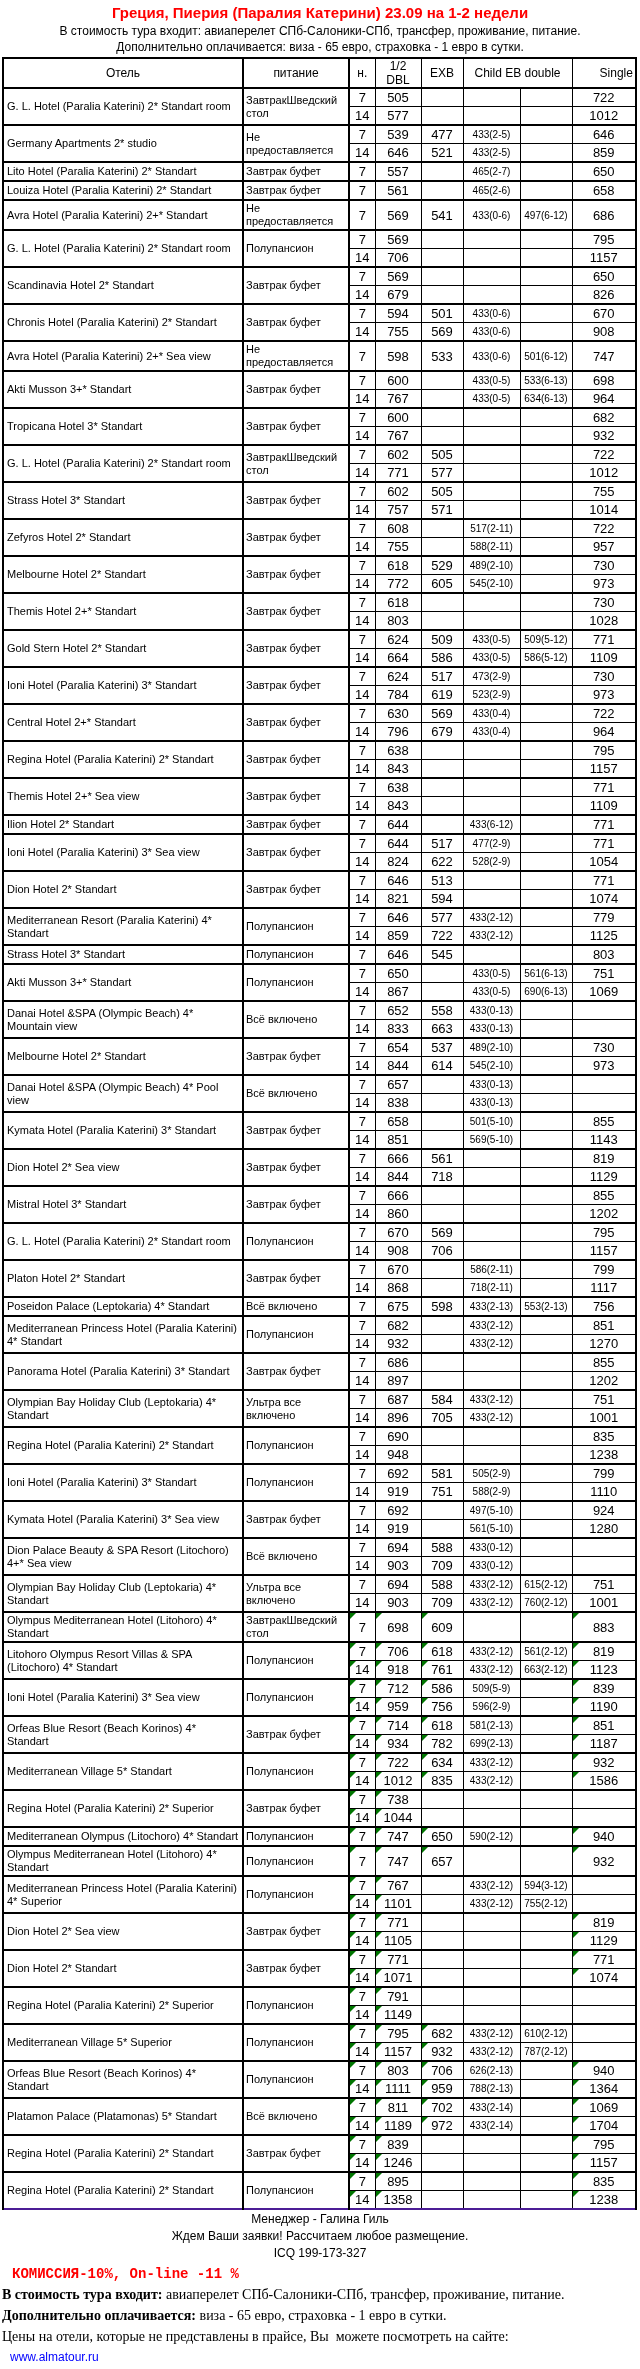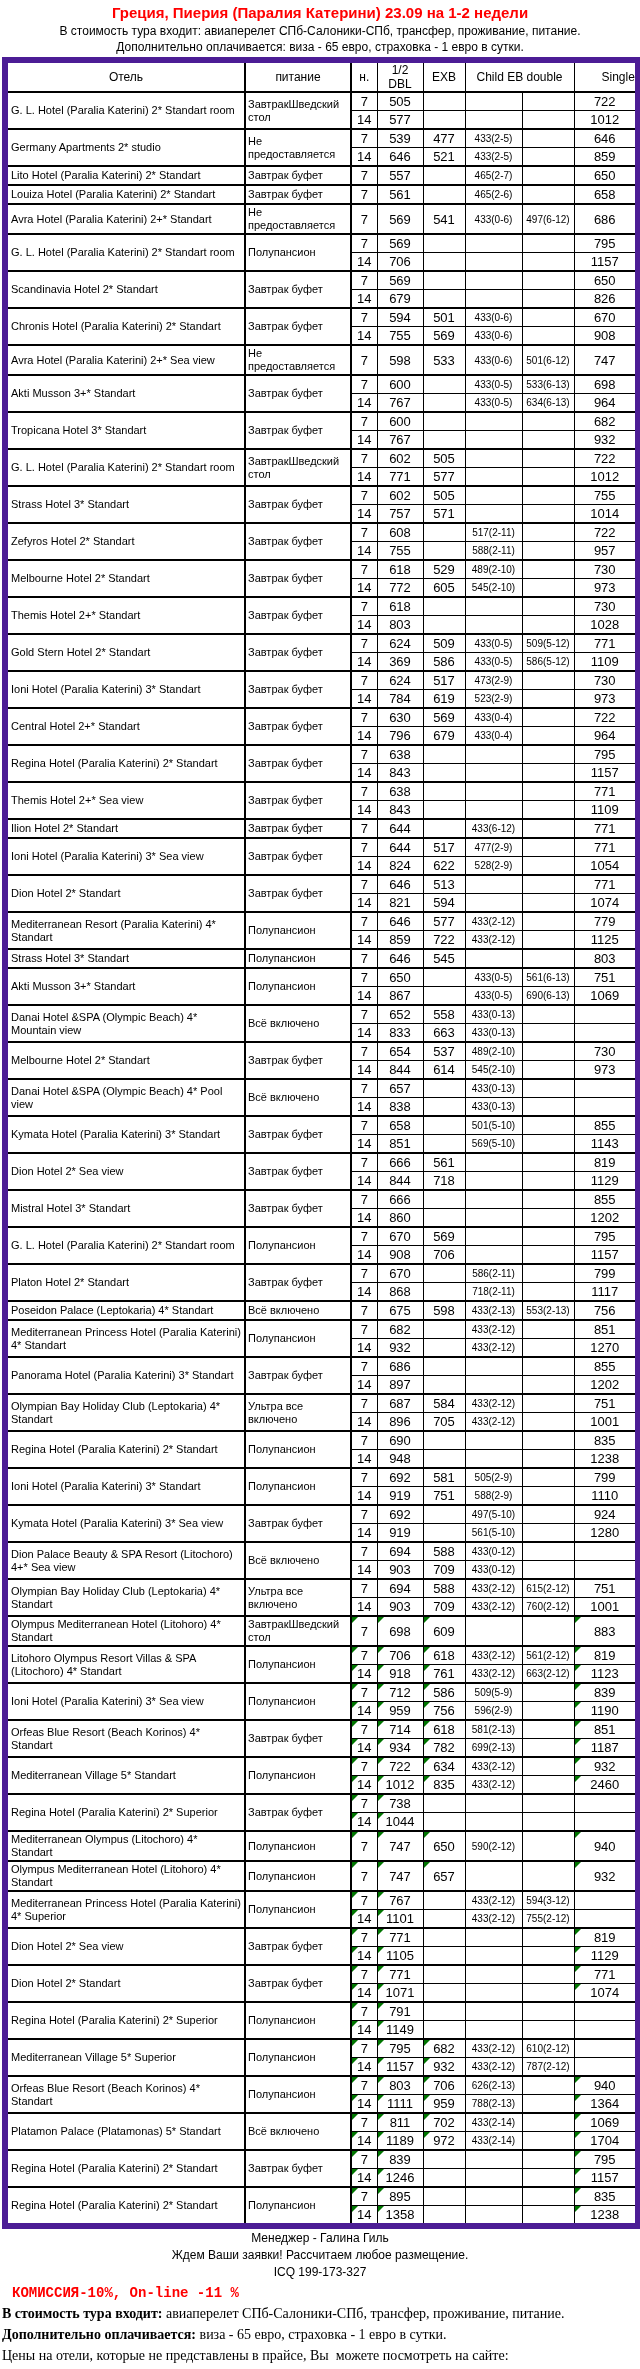--- a/index.html
+++ b/index.html
@@ -3,21 +3,21 @@
 <meta charset="utf-8">
 <style>
   html,body { margin:0; padding:0; background:#ffffff; }
   body { width:640px; font-family:"Liberation Sans", sans-serif; color:#000; }
   .page { padding-top:3px; }
 
   .title { text-align:center; font-size:15px; font-weight:bold; color:#ff0000; line-height:20px; }
   .subtitle { text-align:center; font-size:12px; line-height:16px; }
 
   table.price { border-collapse:collapse; table-layout:fixed; width:635px; margin:2px 0 0 2px;
-                border:6px solid #4c1d95; }
+                border:2px solid #4c1d95; }
   th, td { border:1px solid #000; padding:0 2px; vertical-align:middle; overflow:hidden; }
   thead th { font-weight:normal; font-size:12px; height:20px; text-align:center;
              border-top:2px solid #000; border-bottom:2px solid #000; }
   th.h-hotel { border-left:2px solid #000; border-right:2px solid #000; }
   th.h-meal { border-right:2px solid #000; }
   th.h-single { border-right:2px solid #000;padding-left:27px; }
 
   tr.block-start > td { border-top:2px solid #000; }
   td.hotel { font-size:11px; line-height:13px; padding:1px 2px 1px 3px;
              border-left:2px solid #000; border-right:2px solid #000; }
@@ -332,21 +332,21 @@
           <td class="meal" rowspan="2">Завтрак буфет</td>
           <td class="n">7</td>
           <td class="dbl">624</td>
           <td class="exb">509</td>
           <td class="c1">433(0-5)</td>
           <td class="c2">509(5-12)</td>
           <td class="single">771</td>
         </tr>
         <tr>
           <td class="n">14</td>
-          <td class="dbl">369</td>
+          <td class="dbl">664</td>
           <td class="exb">586</td>
           <td class="c1">433(0-5)</td>
           <td class="c2">586(5-12)</td>
           <td class="single">1109</td>
         </tr>
         <tr class="block-start">
           <td class="hotel" rowspan="2">Ioni Hotel (Paralia Katerini) 3* Standart</td>
           <td class="meal" rowspan="2">Завтрак буфет</td>
           <td class="n">7</td>
           <td class="dbl">624</td>
@@ -880,21 +880,21 @@
           <td class="c1">433(2-12)</td>
           <td class="c2"></td>
           <td class="single mark">932</td>
         </tr>
         <tr>
           <td class="n mark">14</td>
           <td class="dbl mark">1012</td>
           <td class="exb mark">835</td>
           <td class="c1">433(2-12)</td>
           <td class="c2"></td>
-          <td class="single mark">2460</td>
+          <td class="single mark">1586</td>
         </tr>
         <tr class="block-start">
           <td class="hotel" rowspan="2">Regina Hotel (Paralia Katerini) 2* Superior</td>
           <td class="meal" rowspan="2">Завтрак буфет</td>
           <td class="n mark">7</td>
           <td class="dbl mark">738</td>
           <td class="exb"></td>
           <td class="c1"></td>
           <td class="c2"></td>
           <td class="single"></td>

